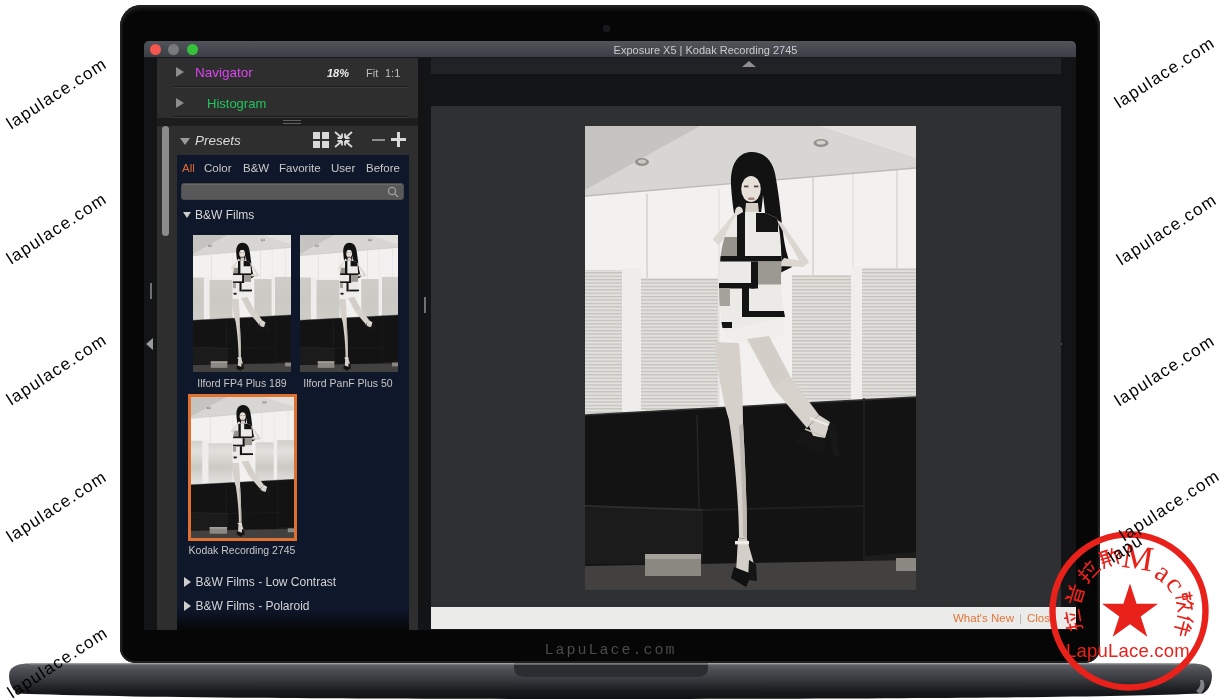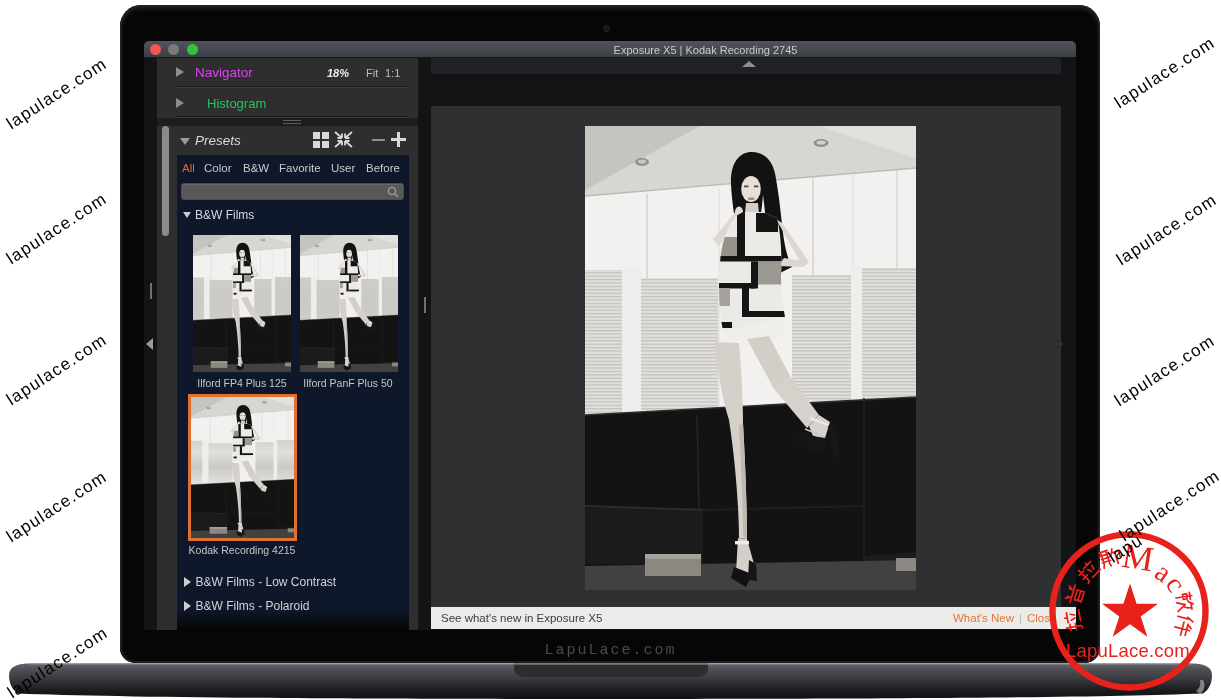--- a/index.html
+++ b/index.html
@@ -223,29 +223,29 @@
         </div>
         <div class="arrL" style="left:6px;top:57px;border-width:6px 4.5px 0 4.5px;border-color:#cdcdcd transparent transparent transparent;"></div>
         <div class="abs" style="left:18px;top:53px;font-size:12px;color:#d8d8d8;">B&amp;W Films</div>
 
         <div class="thumb" style="left:16px;top:80px;"><svg width="98" height="137" viewBox="0 0 331 464" preserveAspectRatio="none">
               <use href="#ph"></use>
             </svg></div>
         <div class="thumb" style="left:123px;top:80px;"><svg width="98" height="137" viewBox="0 0 331 464" preserveAspectRatio="none">
               <use href="#ph"></use>
             </svg></div>
-        <div class="cap" style="left:10px;top:222px;">Ilford FP4 Plus 125</div>
+        <div class="cap" style="left:10px;top:222px;">Ilford FP4 Plus 189</div>
         <div class="cap" style="left:116px;top:222px;">Ilford PanF Plus 50</div>
 
         <div class="abs" style="left:11px;top:239px;width:103px;height:141px;border:3px solid #e0702f;">
           <svg width="103" height="141" viewBox="0 0 331 464" preserveAspectRatio="none">
               <use href="#ph"></use>
             </svg>
         </div>
-        <div class="cap" style="left:10px;top:389px;">Kodak Recording 4215</div>
+        <div class="cap" style="left:10px;top:389px;">Kodak Recording 2745</div>
 
         <div class="arrL" style="left:6.5px;top:422px;border-width:5px 0 5px 7px;border-color:transparent transparent transparent #cdcdcd;"></div>
         <div class="grp" style="left:18.5px;top:420px;">B&amp;W Films - Low Contrast</div>
         <div class="arrL" style="left:6.5px;top:446px;border-width:5px 0 5px 7px;border-color:transparent transparent transparent #cdcdcd;"></div>
         <div class="grp" style="left:18.5px;top:444px;">B&amp;W Films - Polaroid</div>
         <div class="abs" style="left:0;top:455px;width:232px;height:20px;background:linear-gradient(rgba(15,15,15,0),rgba(5,5,5,.96));"></div>
       </div>
 
       <div class="abs" style="left:5px;top:68px;width:7px;height:110px;background:#8b8b8b;border-radius:4px;"></div>
     </div>
@@ -264,21 +264,20 @@
 
     <div id="preview">
       <div class="abs" style="left:154px;top:20px;width:331px;height:464px;">
         <svg width="331" height="464" viewBox="0 0 331 464">
             <use href="#ph"></use>
           </svg>
       </div>
     </div>
 
     <div id="notif">
-      <div class="abs" style="left:10px;">See what's new in Exposure X5</div>
       <div class="abs or" style="left:522px;">What's New</div>
       <div class="abs" style="left:588px;color:#b5b5b5;">|</div>
       <div class="abs or" style="left:596px;">Close</div>
     </div>
   </div>
 </div>
 <div id="bezeltext">LapuLace.com</div>
 
 <svg class="abs" style="left:0;top:655px;" width="1221" height="45" viewBox="0 655 1221 45">
   <defs>

